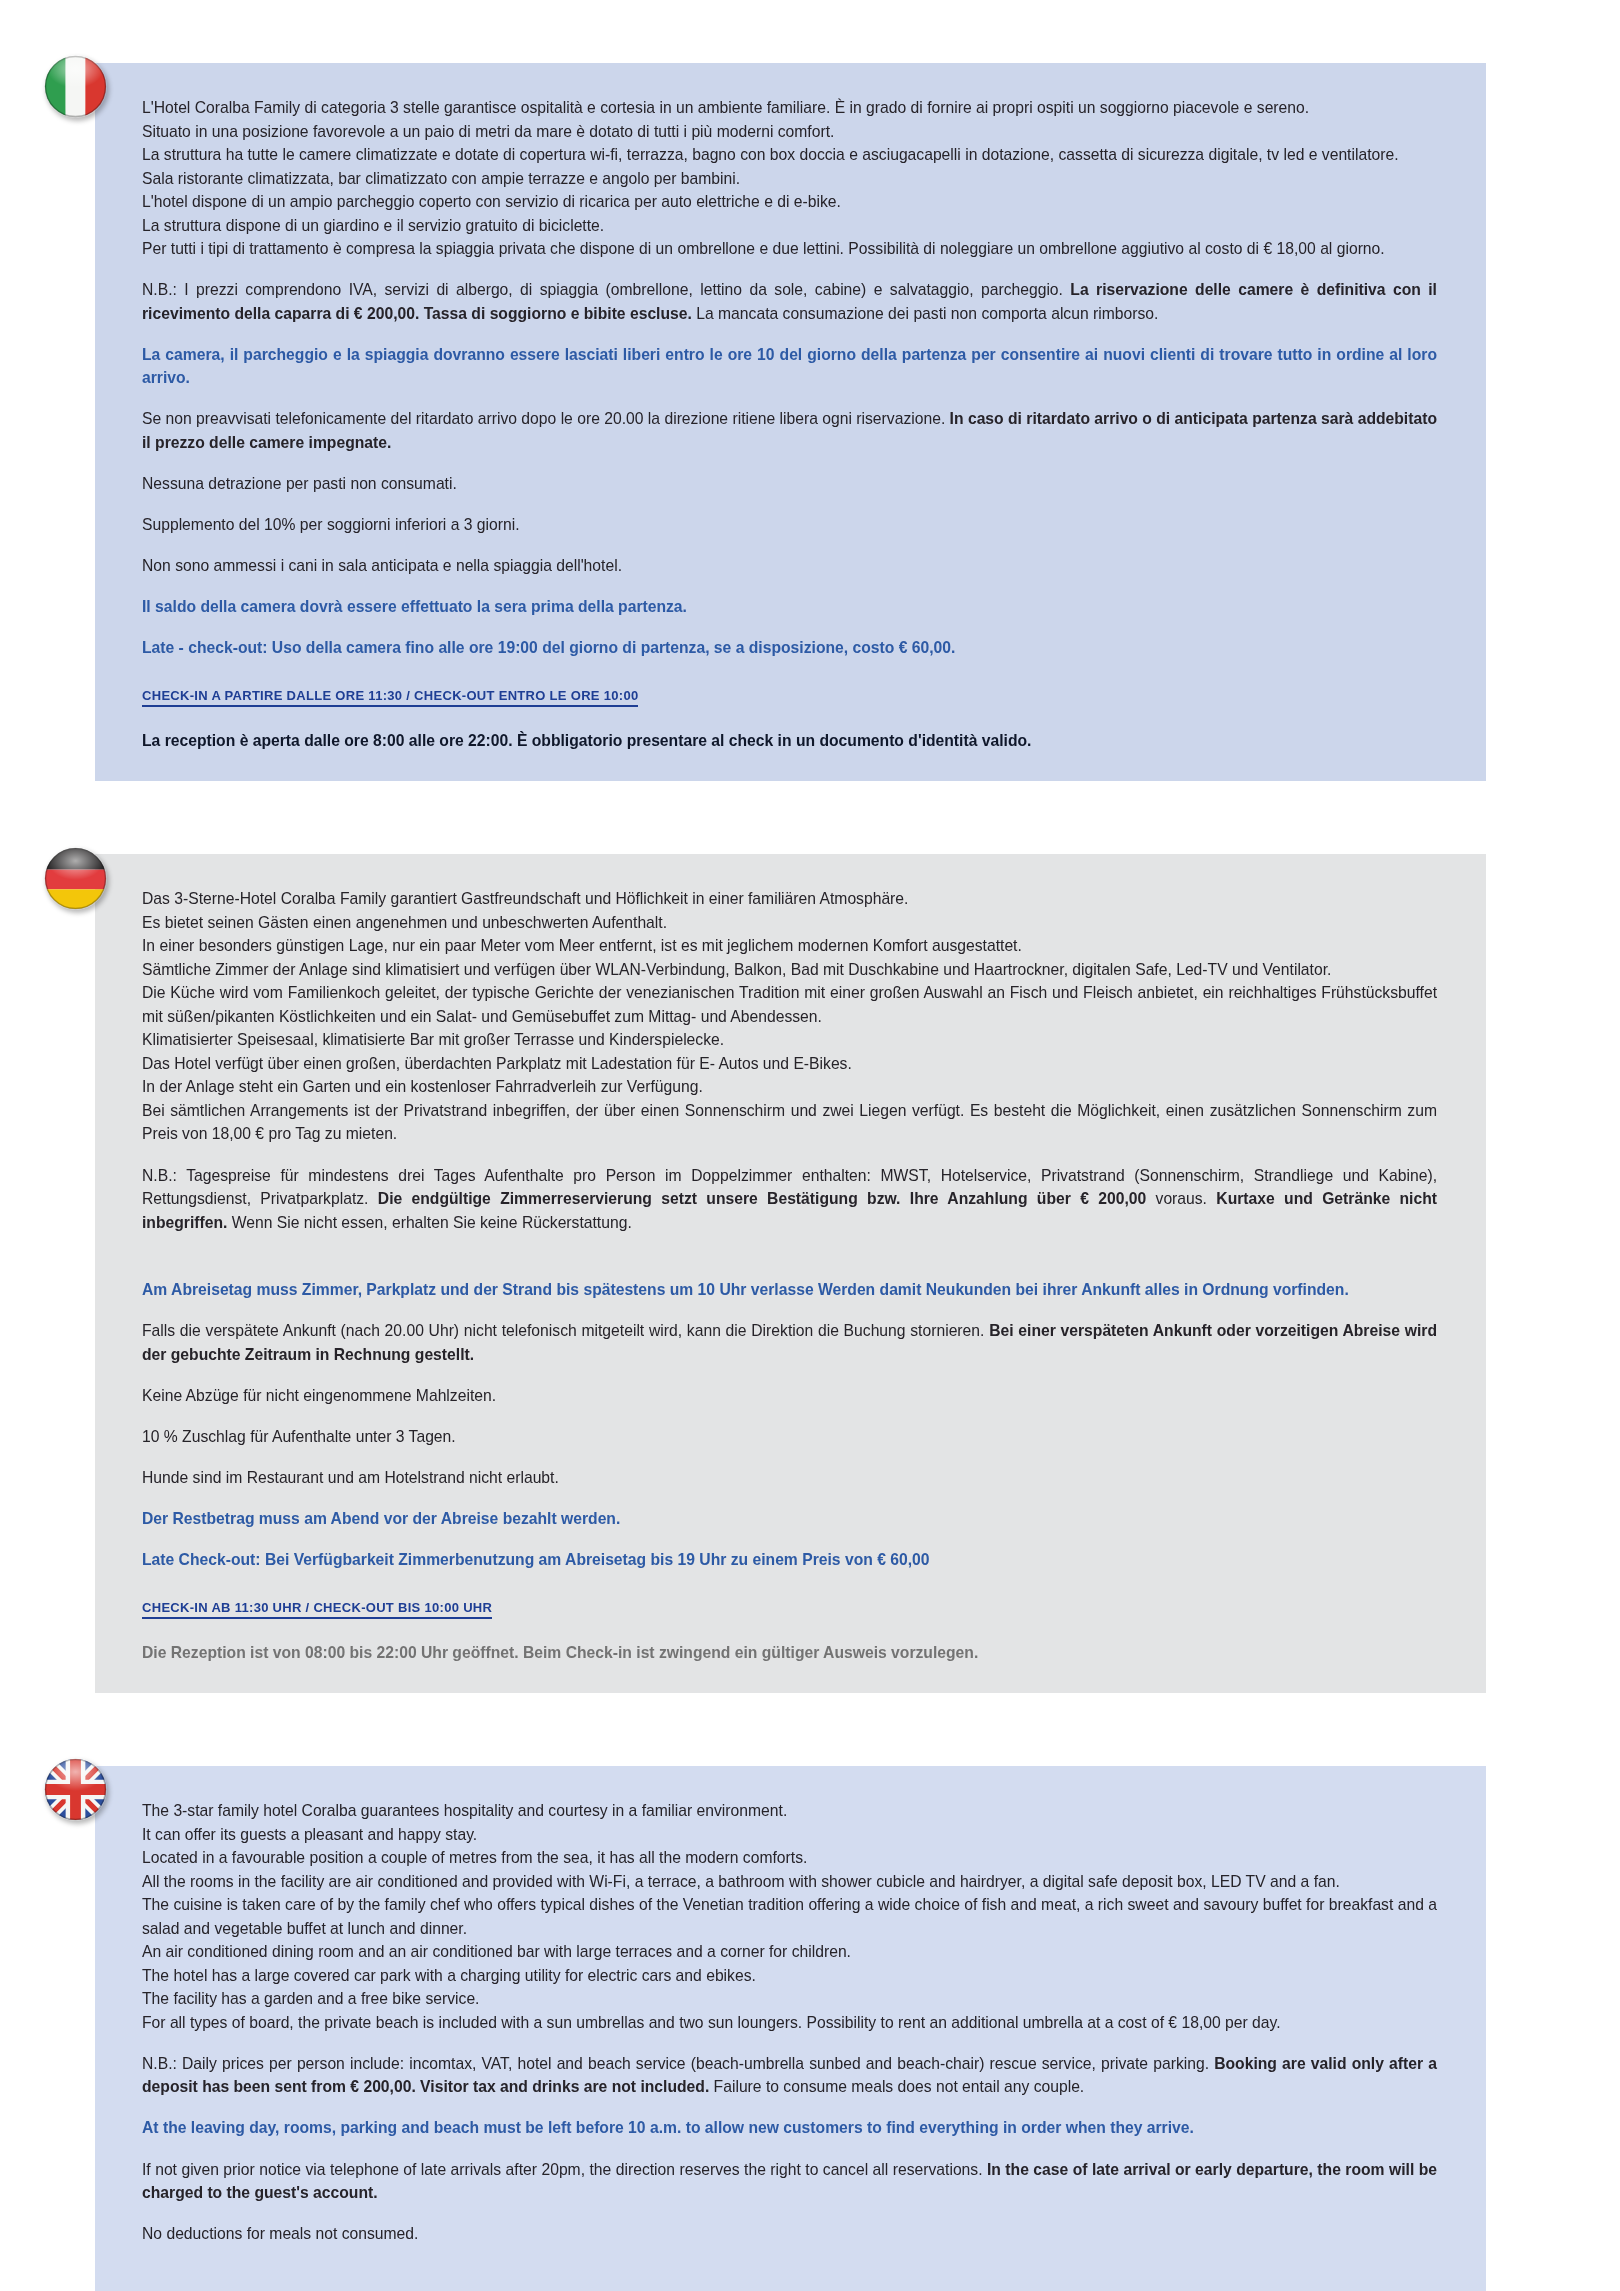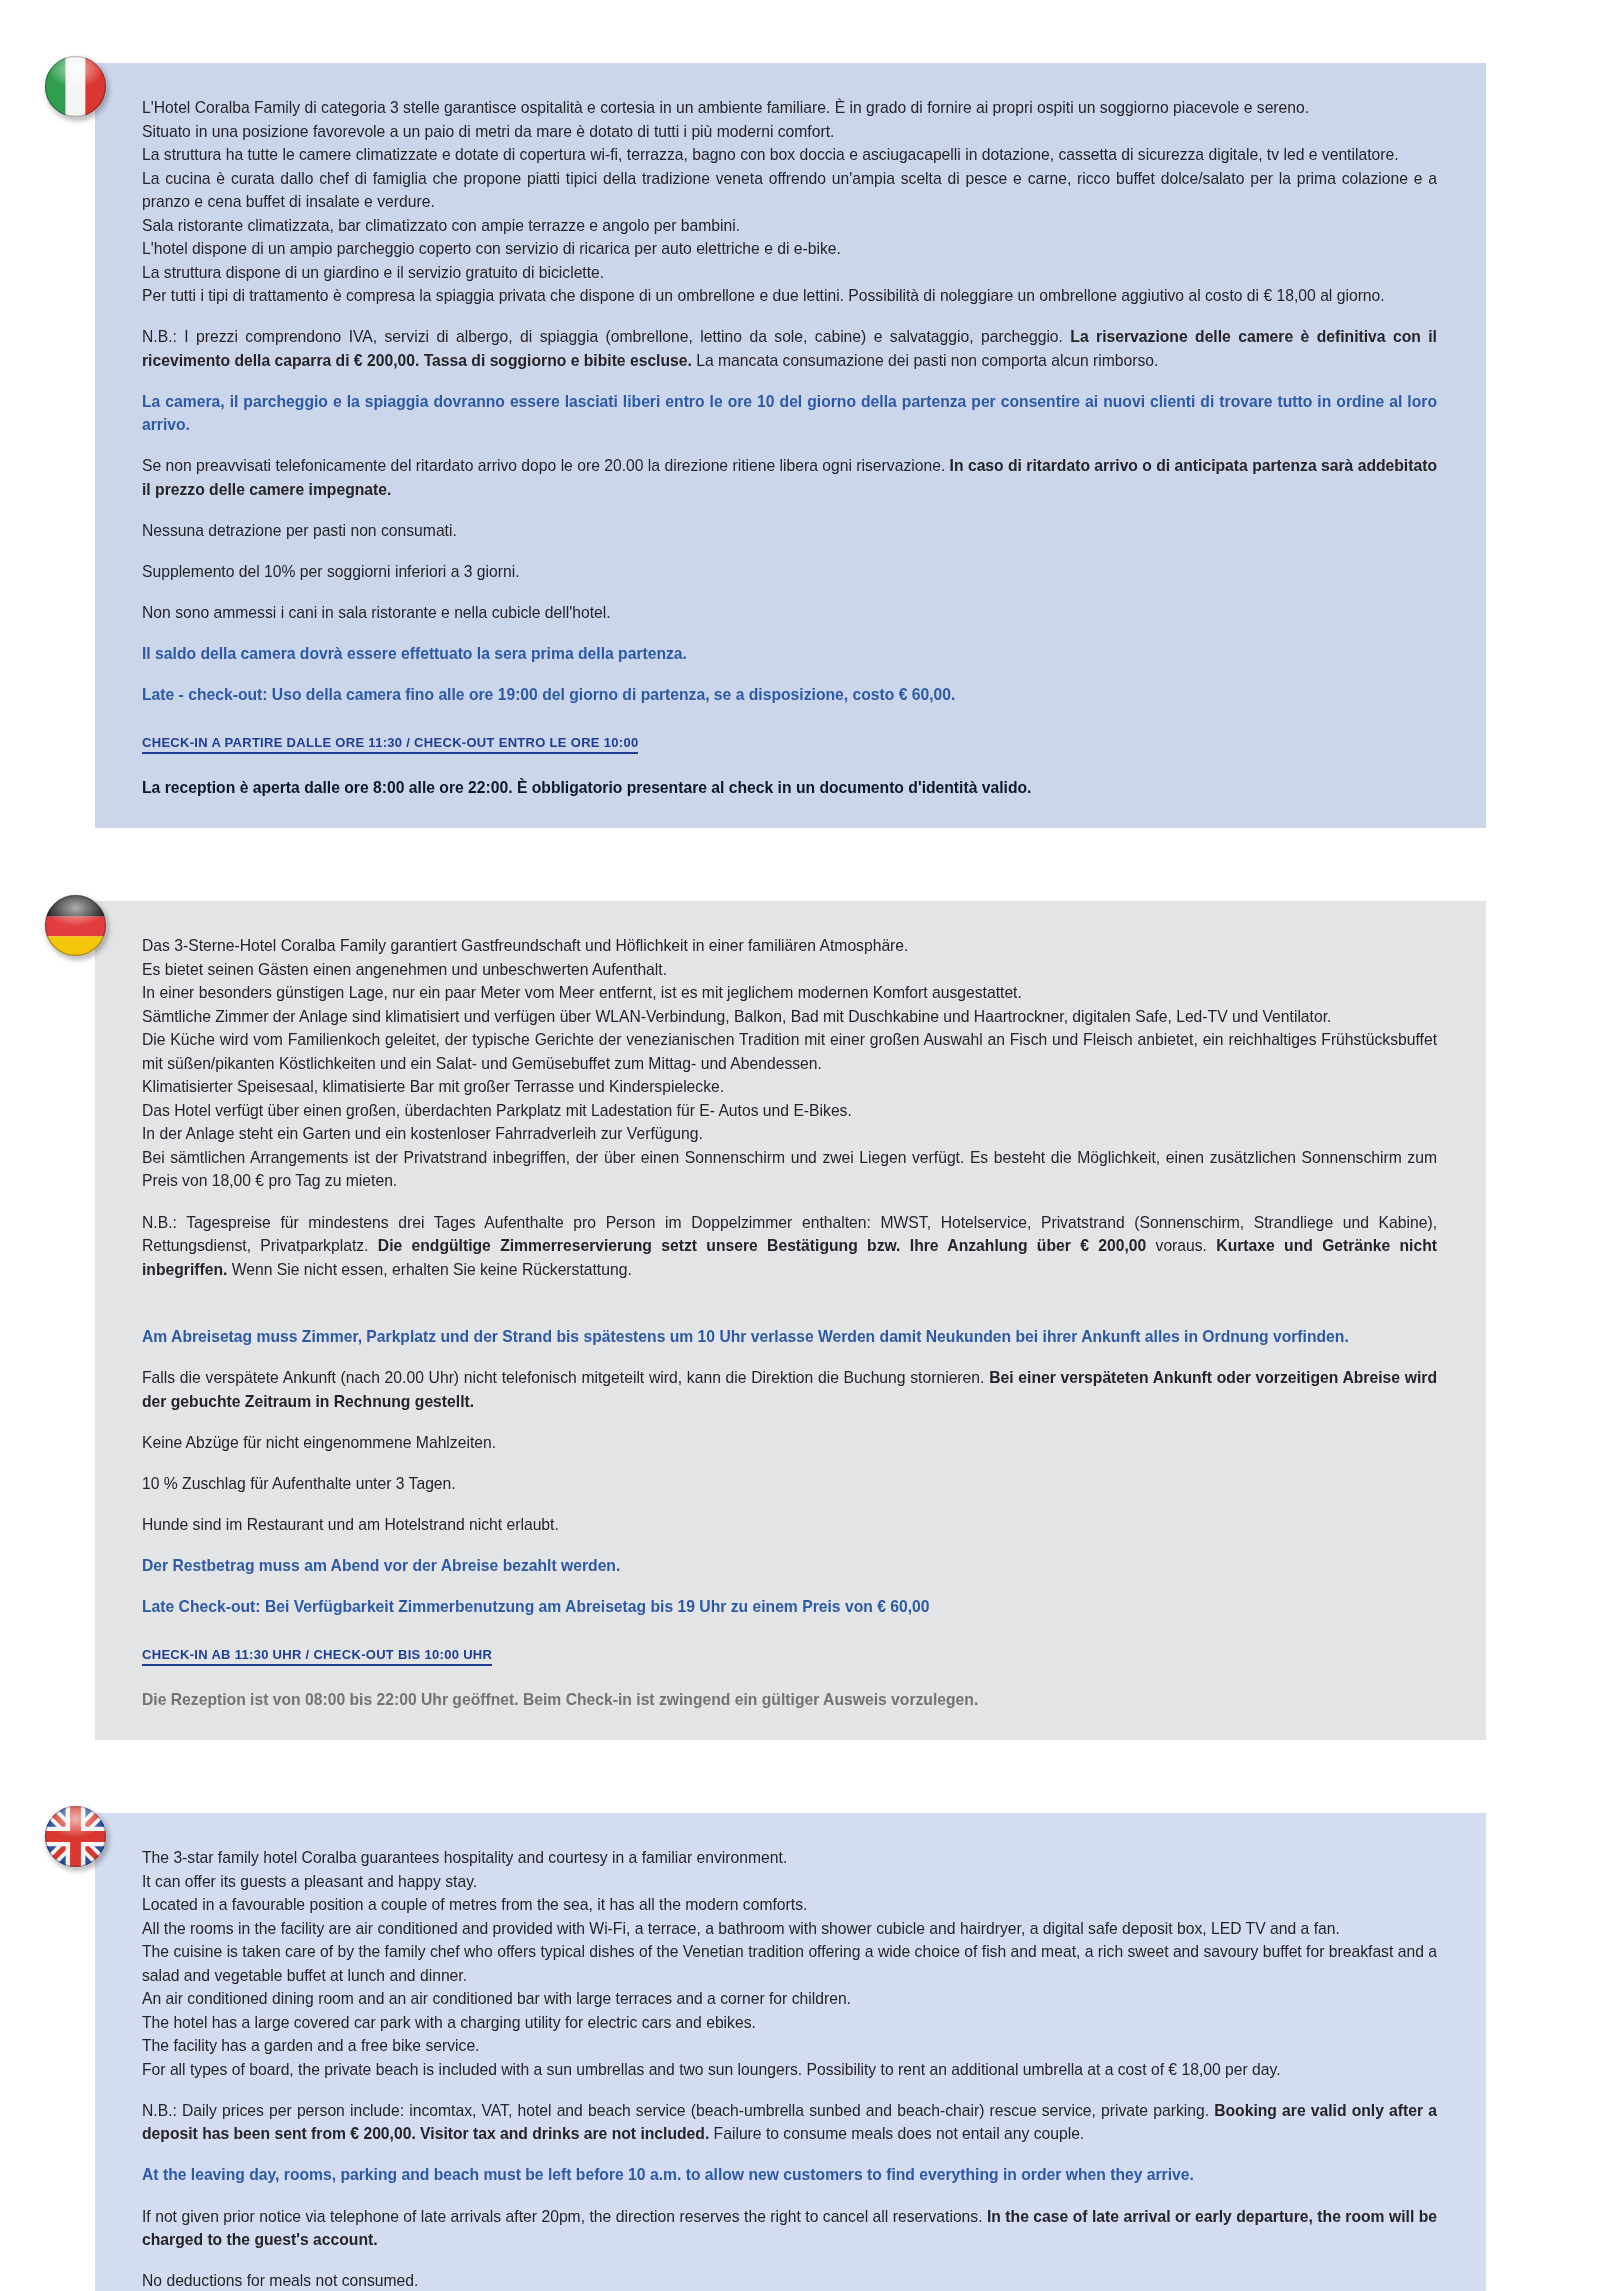--- a/index.html
+++ b/index.html
@@ -55,32 +55,31 @@
             <rect x="22" y="0" width="20" height="64" fill="#f5f6f4"></rect>
             <rect x="42" y="0" width="22" height="64" fill="#d9372f"></rect>
           </g>
           <circle cx="32" cy="32" r="30.5" fill="none" stroke="rgba(0,0,0,0.28)" stroke-width="1.5"></circle>
         </svg>
       </div>
       <div class="intro">
         <div class="line">L'Hotel Coralba Family di categoria 3 stelle garantisce ospitalità e cortesia in un ambiente familiare. È in grado di fornire ai propri ospiti un soggiorno piacevole e sereno.</div>
         <div class="line">Situato in una posizione favorevole a un paio di metri da mare è dotato di tutti i più moderni comfort.</div>
         <div class="line">La struttura ha tutte le camere climatizzate e dotate di copertura wi-fi, terrazza, bagno con box doccia e asciugacapelli in dotazione, cassetta di sicurezza digitale, tv led e ventilatore.</div>
-        <div class="line">La cucina è curata dallo chef di famiglia che propone piatti tipici della tradizione veneta offrendo un'ampia scelta di pesce e carne, ricco buffet dolce/salato per la prima colazione e a pranzo e cena buffet di insalate e verdure.</div>
         <div class="line">Sala ristorante climatizzata, bar climatizzato con ampie terrazze e angolo per bambini.</div>
         <div class="line">L'hotel dispone di un ampio parcheggio coperto con servizio di ricarica per auto elettriche e di e-bike.</div>
         <div class="line">La struttura dispone di un giardino e il servizio gratuito di biciclette.</div>
         <div class="line">Per tutti i tipi di trattamento è compresa la spiaggia privata che dispone di un ombrellone e due lettini. Possibilità di noleggiare un ombrellone aggiutivo al costo di € 18,00 al giorno.</div>
       </div>
       <p class="para para"><span>N.B.: I prezzi comprendono IVA, servizi di albergo, di spiaggia (ombrellone, lettino da sole, cabine) e salvataggio, parcheggio. </span><span class="bold">La riservazione delle camere è definitiva con il ricevimento della caparra di € 200,00. Tassa di soggiorno e bibite escluse.</span><span> La mancata consumazione dei pasti non comporta alcun rimborso.</span></p>
       <p class="para accent" style="color: rgb(45, 90, 165);"><span>La camera, il parcheggio e la spiaggia dovranno essere lasciati liberi entro le ore 10 del giorno della partenza per consentire ai nuovi clienti di trovare tutto in ordine al loro arrivo.</span></p>
       <p class="para para"><span>Se non preavvisati telefonicamente del ritardato arrivo dopo le ore 20.00 la direzione ritiene libera ogni riservazione. </span><span class="bold">In caso di ritardato arrivo o di anticipata partenza sarà addebitato il prezzo delle camere impegnate.</span></p>
       <p class="para para"><span>Nessuna detrazione per pasti non consumati.</span></p>
       <p class="para para"><span>Supplemento del 10% per soggiorni inferiori a 3 giorni.</span></p>
-      <p class="para para"><span>Non sono ammessi i cani in sala ristorante e nella cubicle dell'hotel.</span></p>
+      <p class="para para"><span>Non sono ammessi i cani in sala anticipata e nella spiaggia dell'hotel.</span></p>
       <p class="para accent" style="color: rgb(45, 90, 165);"><span>Il saldo della camera dovrà essere effettuato la sera prima della partenza.</span></p>
       <p class="para accent" style="color: rgb(45, 90, 165);"><span>Late - check-out: Uso della camera fino alle ore 19:00 del giorno di partenza, se a disposizione, costo € 60,00.</span></p>
       <p class="para heading"><span class="hu" style="color: rgb(30, 62, 148); border-bottom-color: rgb(30, 62, 148);"><span>CHECK-IN A PARTIRE DALLE ORE 11:30 / CHECK-OUT ENTRO LE ORE 10:00</span></span></p>
       <p class="para accent" style="color: #0f172a;"><span>La reception è aperta dalle ore 8:00 alle ore 22:00. È obbligatorio presentare al check in un documento d'identità valido.</span></p>
     </section>
     <section class="section" style="background: rgb(227, 228, 229);">
       <div class="flag">
         <svg viewBox="0 0 64 64" xmlns="http://www.w3.org/2000/svg">
           <defs>
             <clipPath id="cDE">

